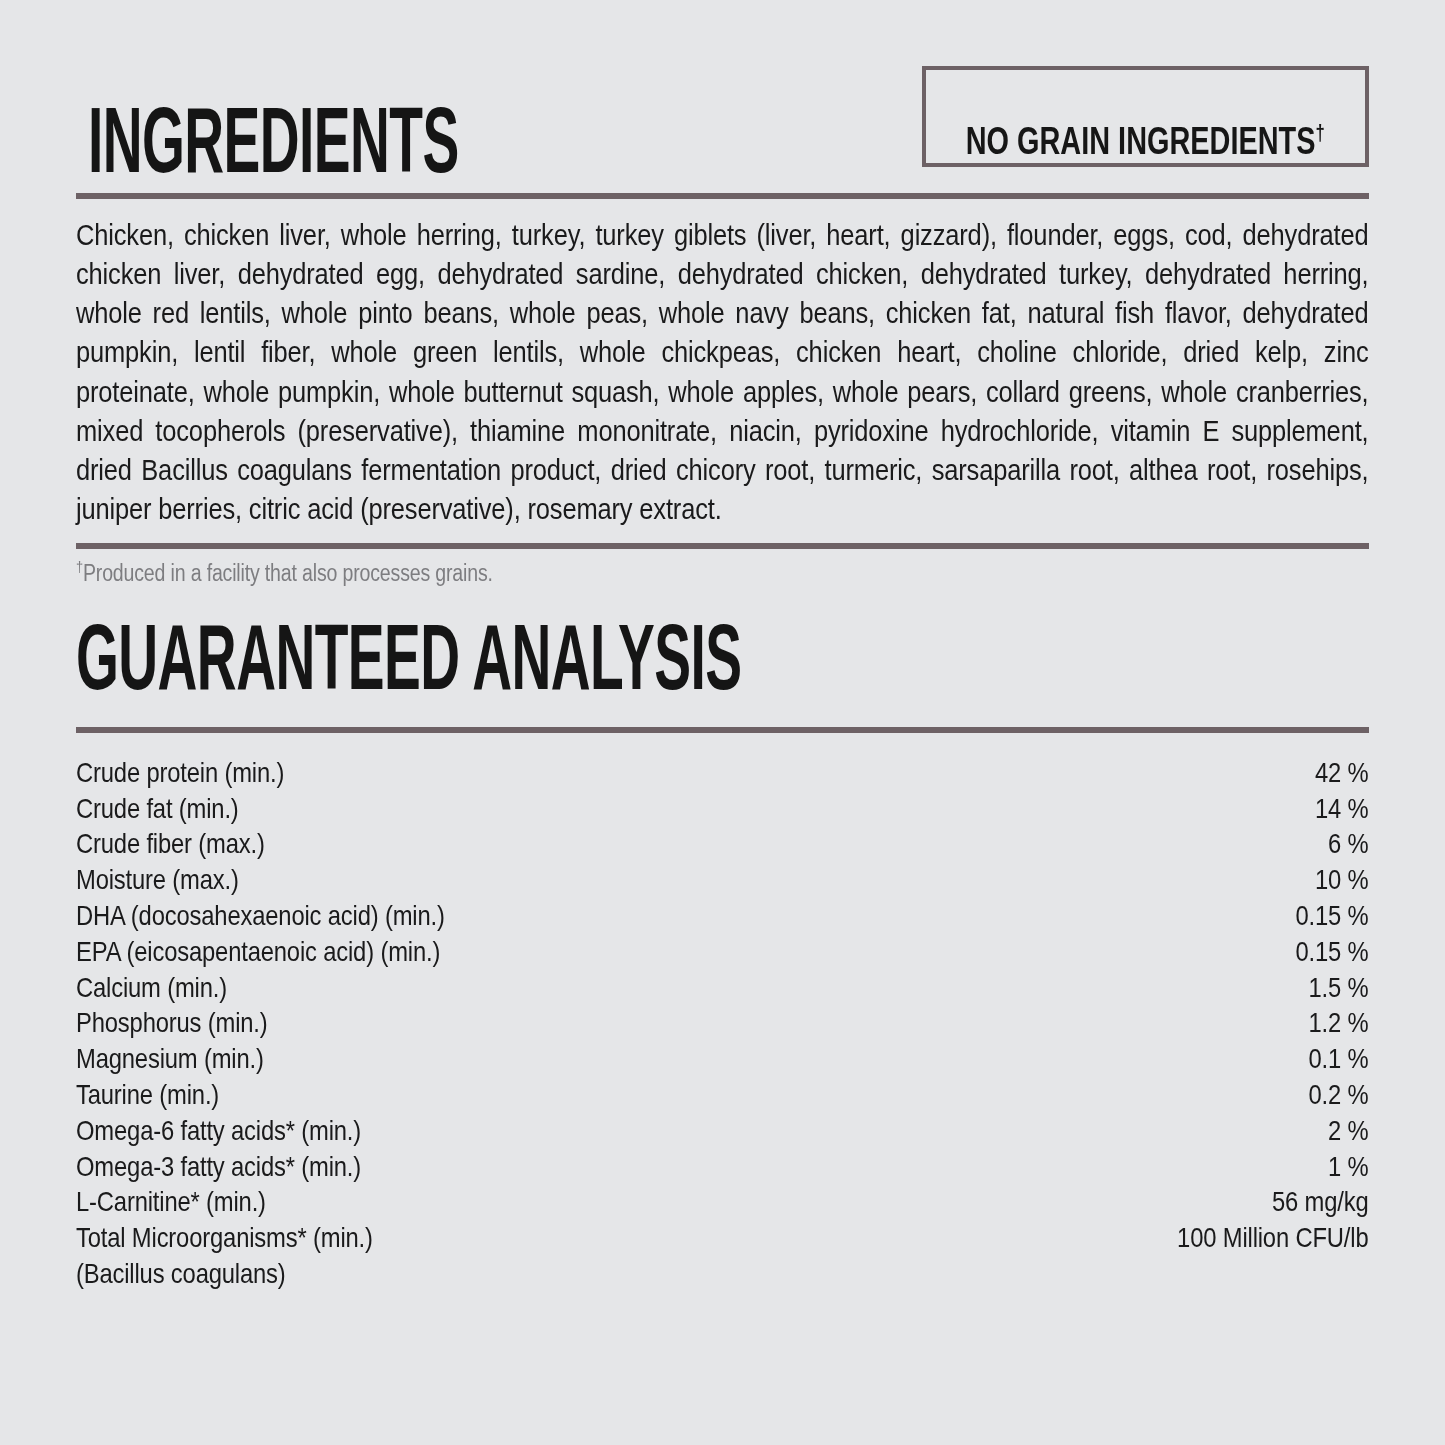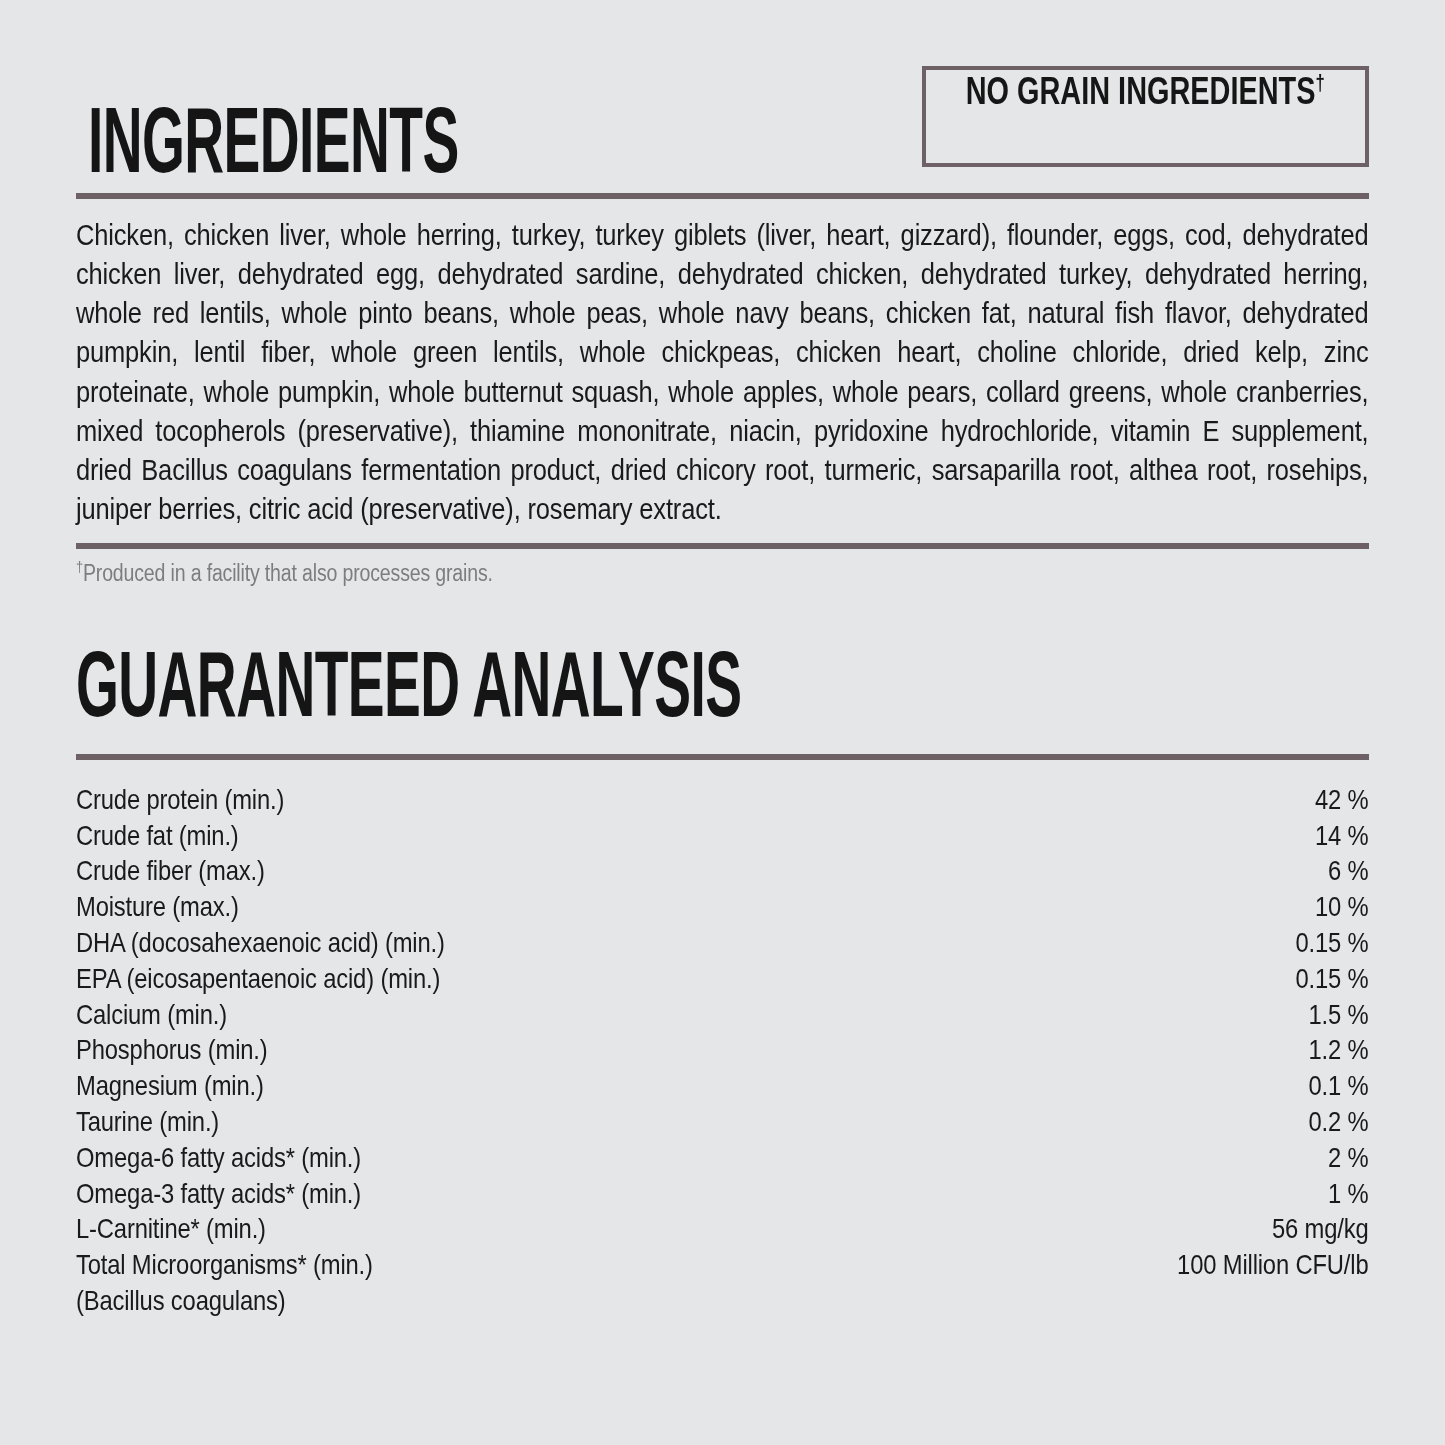--- a/index.html
+++ b/index.html
@@ -48,21 +48,21 @@
   }
   .ing-header h1 {
     margin-top: 28px;
   }
   .badge {
     box-sizing: border-box;
     width: 447px;
     height: 101px;
     border: 4px solid #6d6165;
     display: flex;
-    align-items: flex-start;
+    align-items: flex-end;
     justify-content: center;
     flex: 0 0 auto;
   }
   .badge .bx {
     display: inline-block;
     transform: scaleX(0.76);
     transform-origin: center center;
     font-size: 38px;
     font-weight: bold;
     white-space: nowrap;
@@ -108,21 +108,21 @@
     color: #7d7d80;
     letter-spacing: -0.2px;
   }
   .footnote sup {
     font-size: 15px;
     vertical-align: super;
   }
 
   
   h2.section-title {
-    margin-top: 51px;
+    margin-top: 24px;
   }
   .ga-table {
     margin-top: 22px;
   }
   .ga-row {
     display: flex;
     justify-content: space-between;
     align-items: baseline;
     font-size: 28px;
     line-height: 35.8px;

